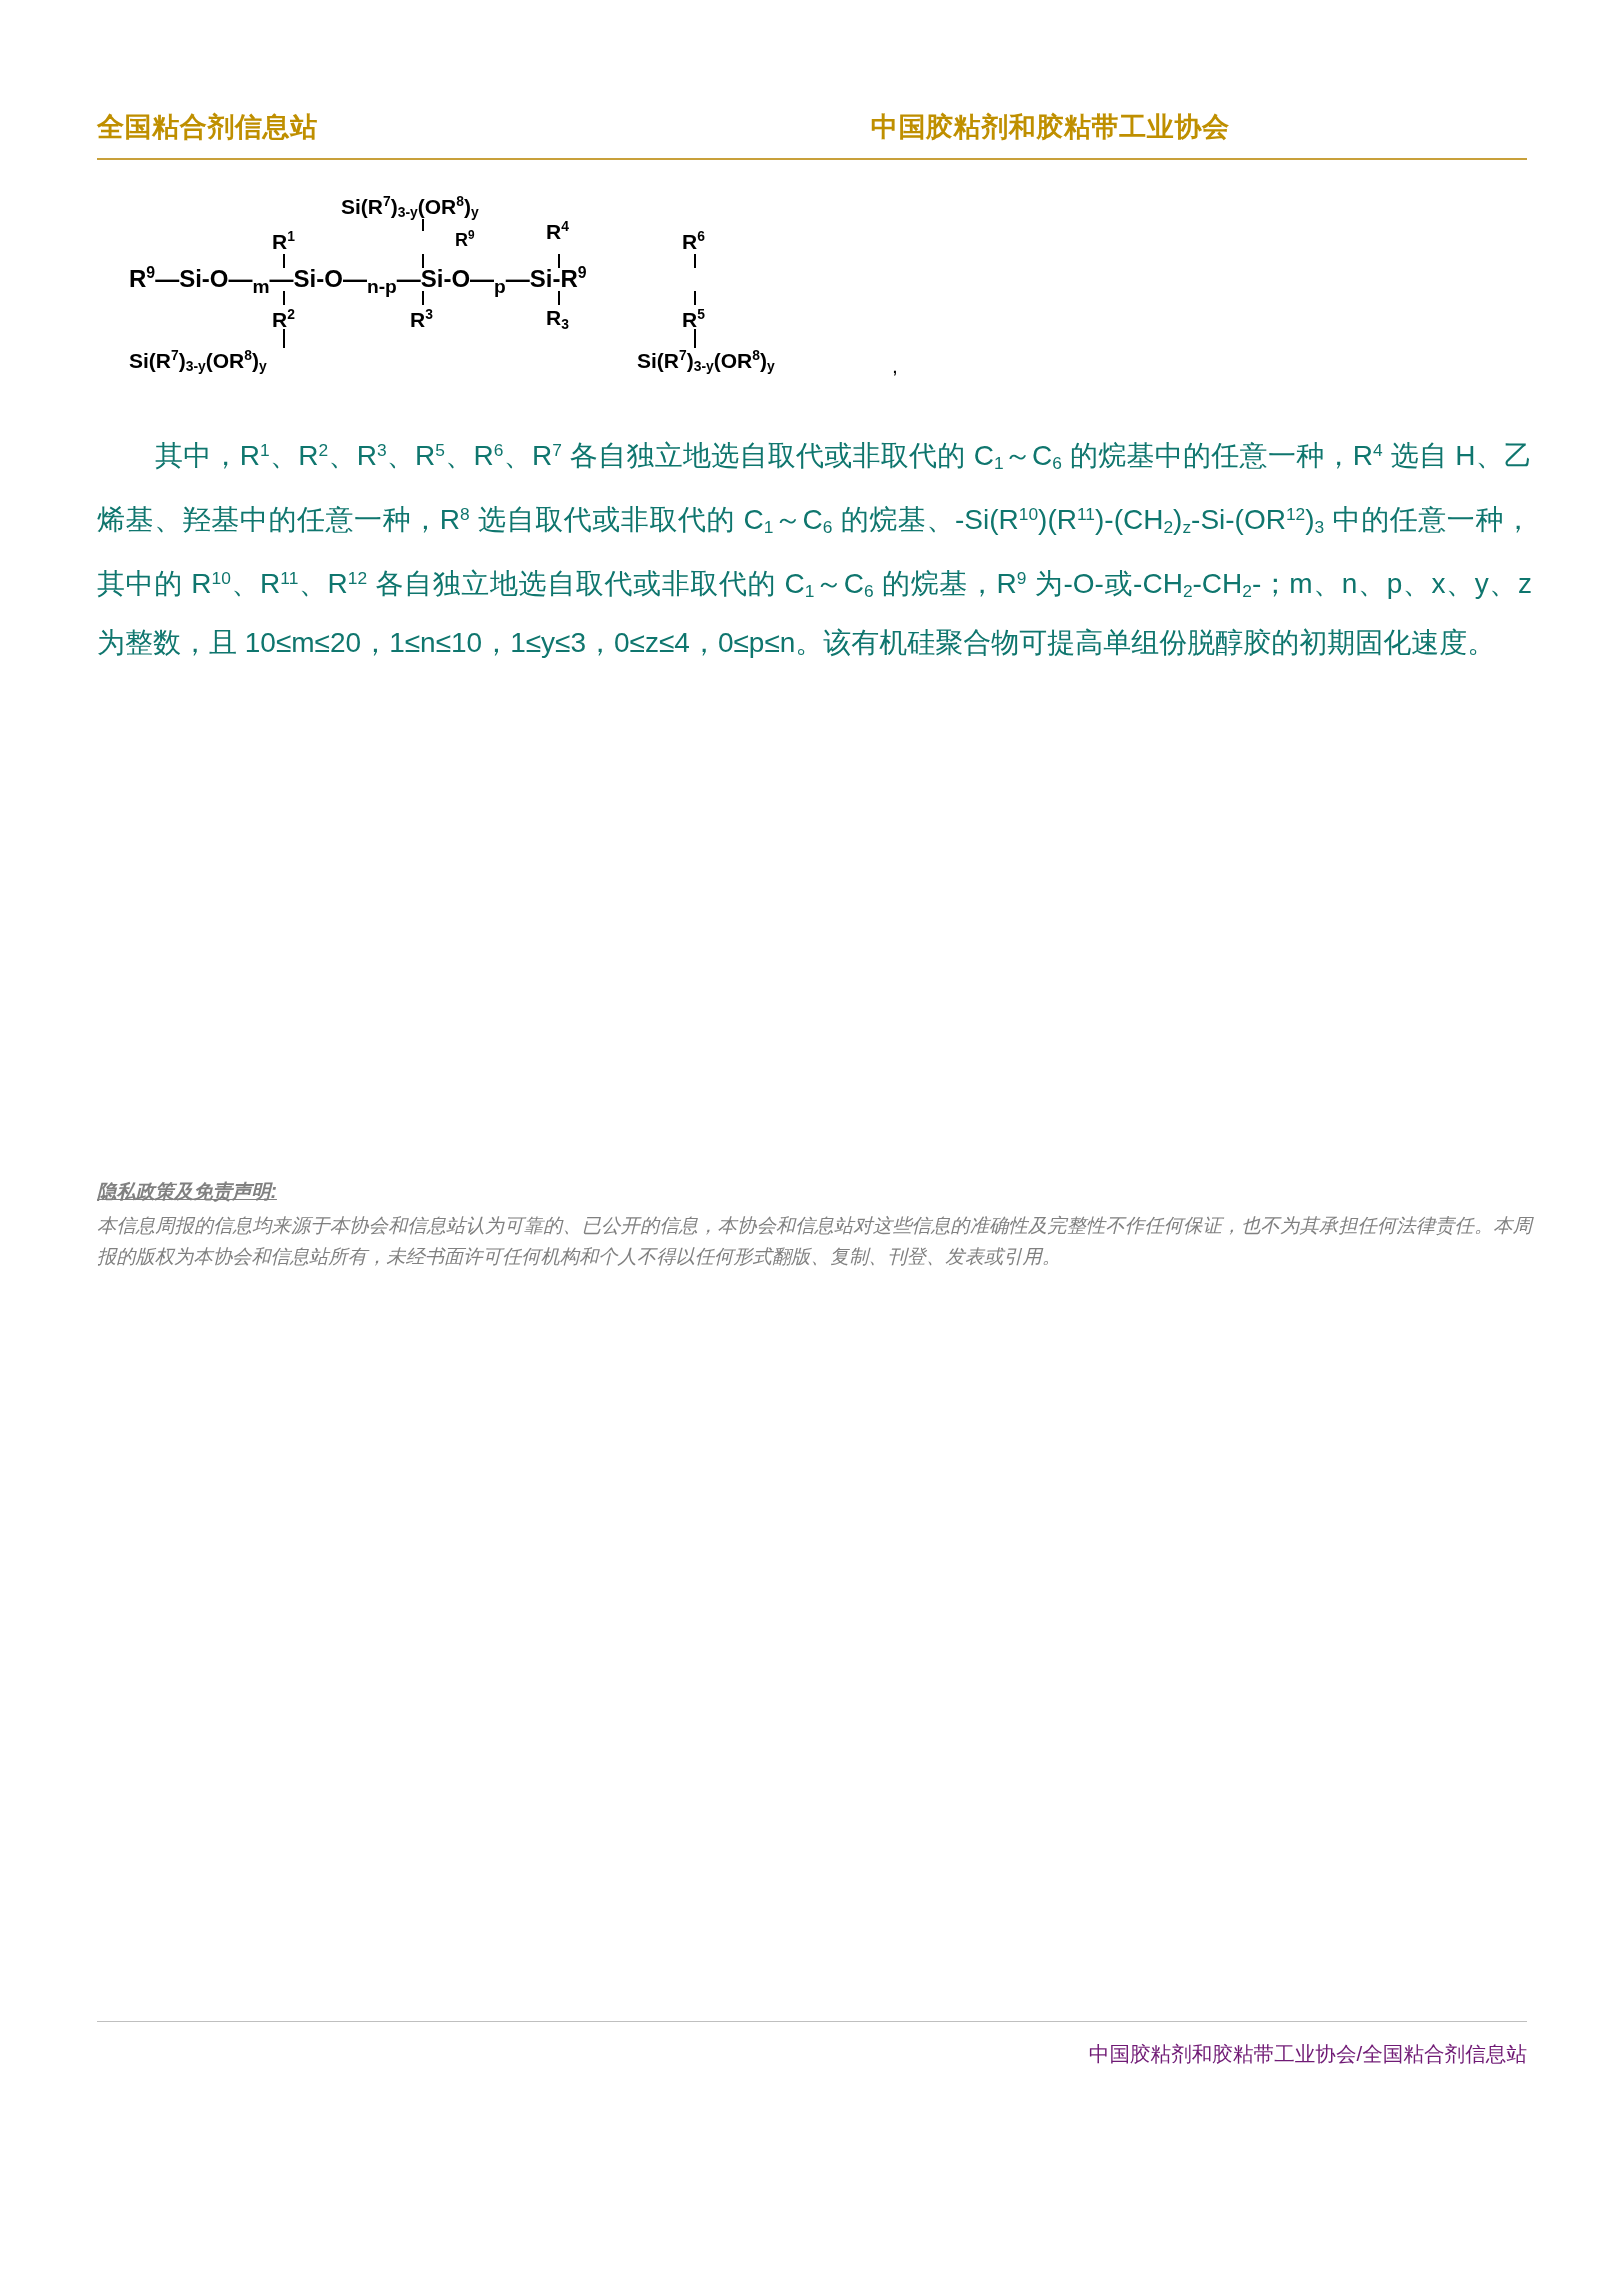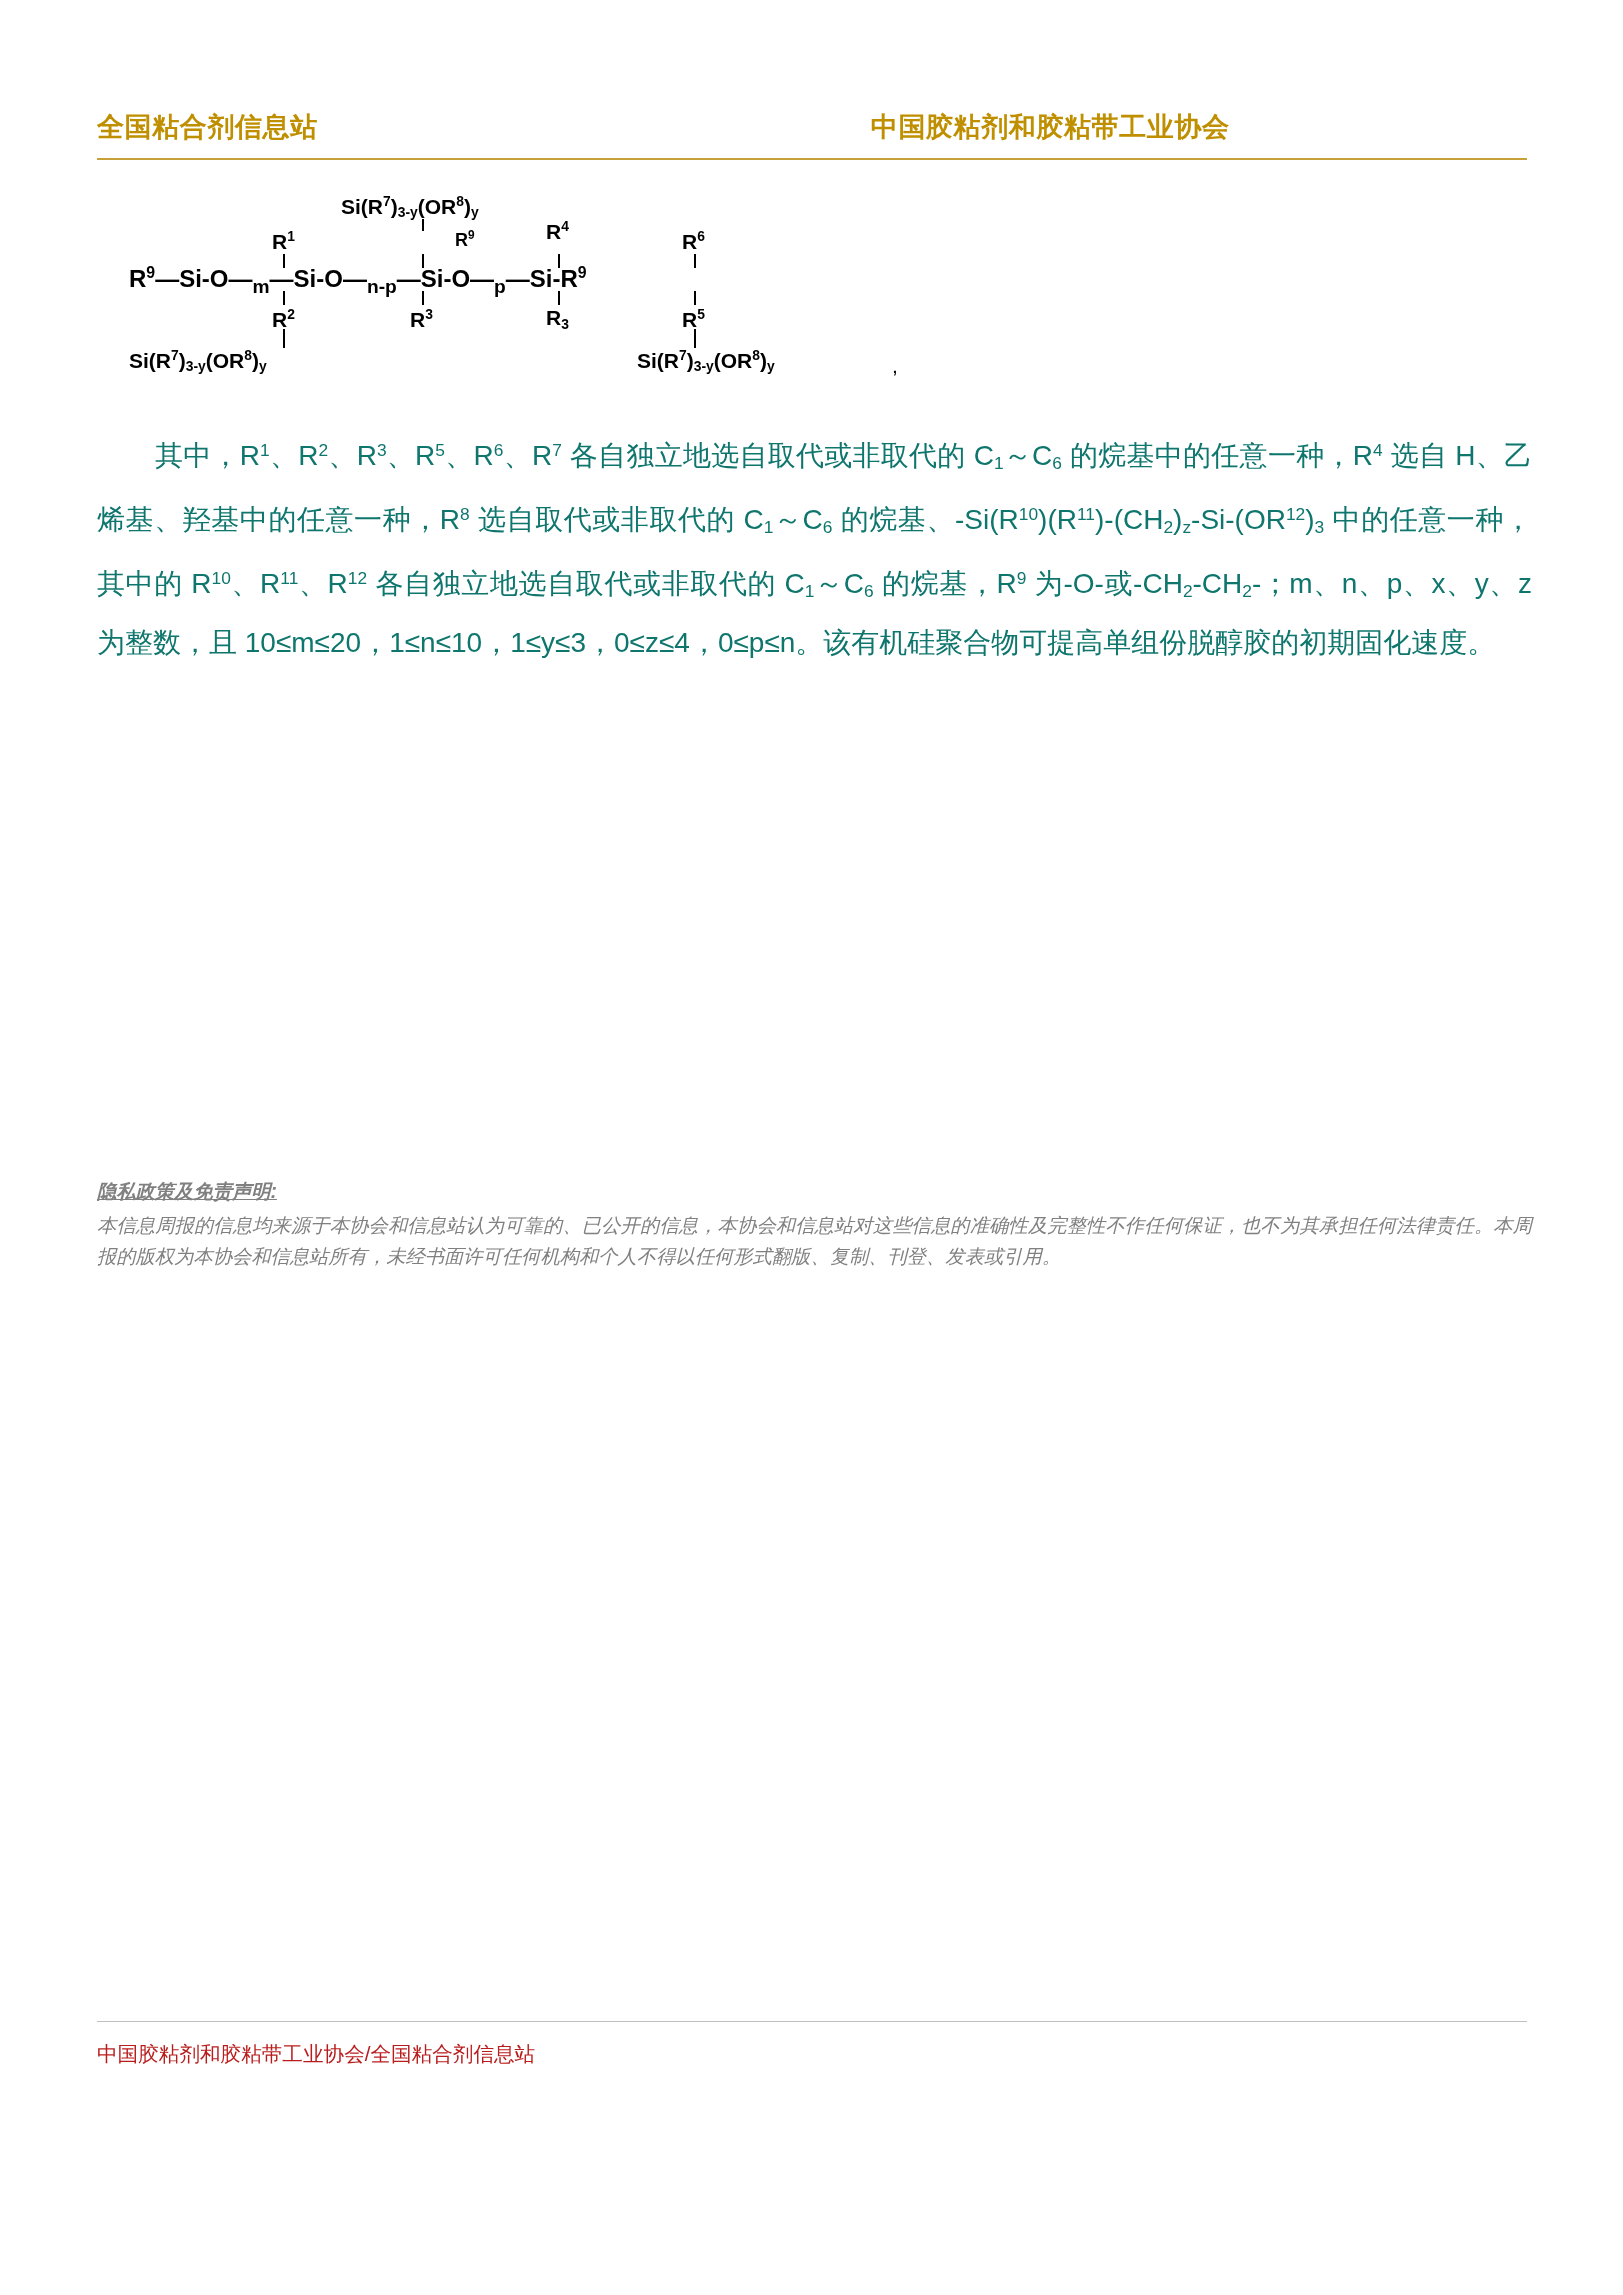--- a/index.html
+++ b/index.html
@@ -152,23 +152,23 @@
     left: 97px;
     width: 1430px;
     height: 1.3px;
     background: #bfbfbf;
   }
   .footer-line1 {
     position: absolute;
     top: 2040px;
     left: 97px;
     width: 1430px;
-    text-align: left;
+    text-align: right;
     font-size: 20.6px;
-    color: #b91c1c;
+    color: #701a75;
   }
   .footer-line2 {
     position: absolute;
     top: 2088px;
     left: 97px;
     width: 1430px;
     text-align: center;
     font-size: 20.6px;
     color: #bf8f00;
   }

